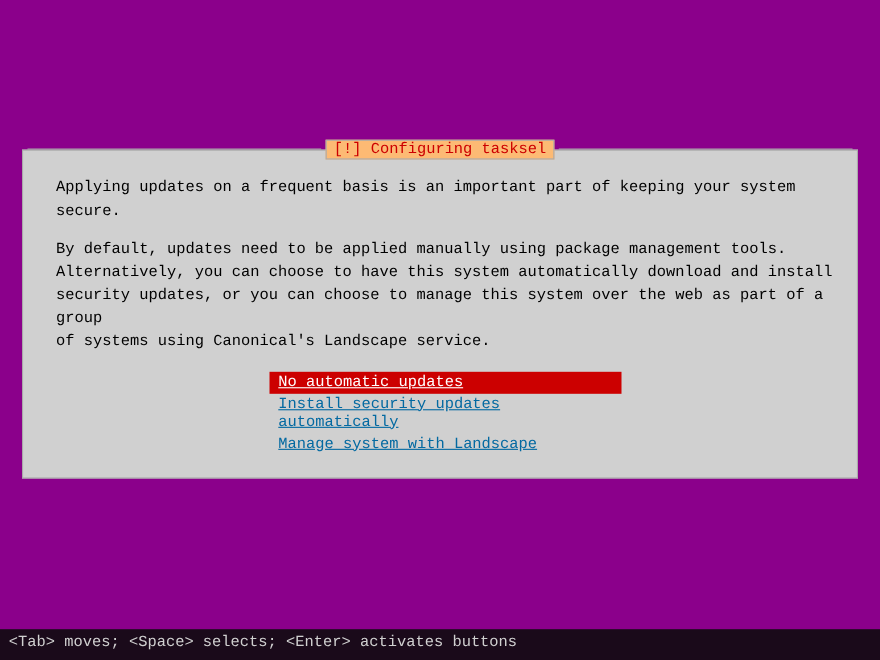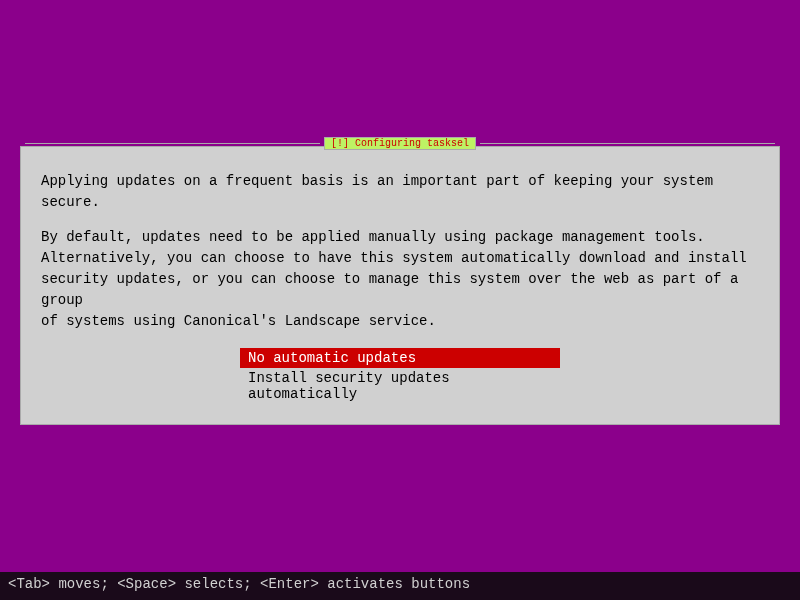--- a/index.html
+++ b/index.html
@@ -49,31 +49,32 @@
 
     .title-line-right {
       flex: 1;
       height: 1px;
       background-color: #aaa;
       margin: 0 4px;
     }
 
     .dialog-title {
       color: #cc0000;
-      background-color: #bef264;
+      background-color: #fdba74;
       padding: 0 6px;
       font-family: 'Courier New', Courier, monospace;
-      font-size: 10px;
+      font-size: 14px;
       white-space: nowrap;
       border: 1px solid #aaa;
     }
 
     .dialog-body {
       padding: 24px 20px 20px 20px;
       color: #000;
+      margin-left: 10px;
     }
 
     .dialog-body p {
       margin-bottom: 14px;
       line-height: 1.5;
     }
 
     .dialog-body p:last-of-type {
       margin-bottom: 16px;
     }
@@ -81,26 +82,28 @@
     .options-list {
       margin: 0 auto;
       width: 320px;
     }
 
     .option-item {
       padding: 2px 8px;
       cursor: pointer;
       font-family: 'Courier New', Courier, monospace;
       font-size: 14px;
-      color: #000000;
+      color: #0369a1;
+      text-decoration: underline;
     }
 
     .option-item.selected {
       background-color: #cc0000;
       color: #fff;
+      text-decoration: underline;
     }
 
     .status-bar {
       position: absolute;
       bottom: 0;
       left: 0;
       right: 0;
       background-color: #1a0a1a;
       color: #d0d0d0;
       padding: 4px 8px;
@@ -121,19 +124,20 @@
     <div class="title-line-right"></div>
   </div>
 
   <div class="dialog-body">
     <p>Applying updates on a frequent basis is an important part of keeping your system secure.</p>
     <p>By default, updates need to be applied manually using package management tools.<br>Alternatively, you can choose to have this system automatically download and install<br>security updates, or you can choose to manage this system over the web as part of a group<br>of systems using Canonical's Landscape service.</p>
 
     <div class="options-list">
       <div class="option-item selected">No automatic updates</div>
       <div class="option-item">Install security updates automatically</div>
+      <div class="option-item">Manage system with Landscape</div>
     </div>
   </div>
 </div>
 
 <div class="status-bar">
   <span>&lt;Tab&gt; moves; &lt;Space&gt; selects; &lt;Enter&gt; activates buttons</span>
 </div>
 
 </body></html>

